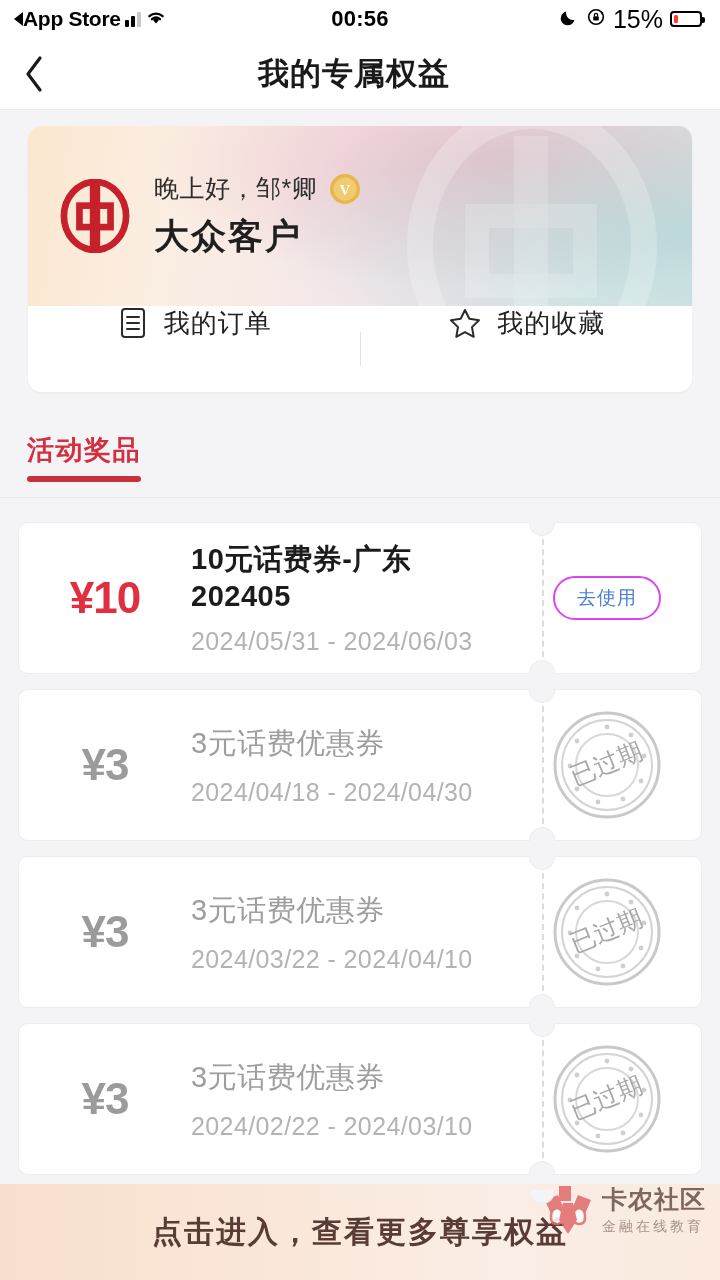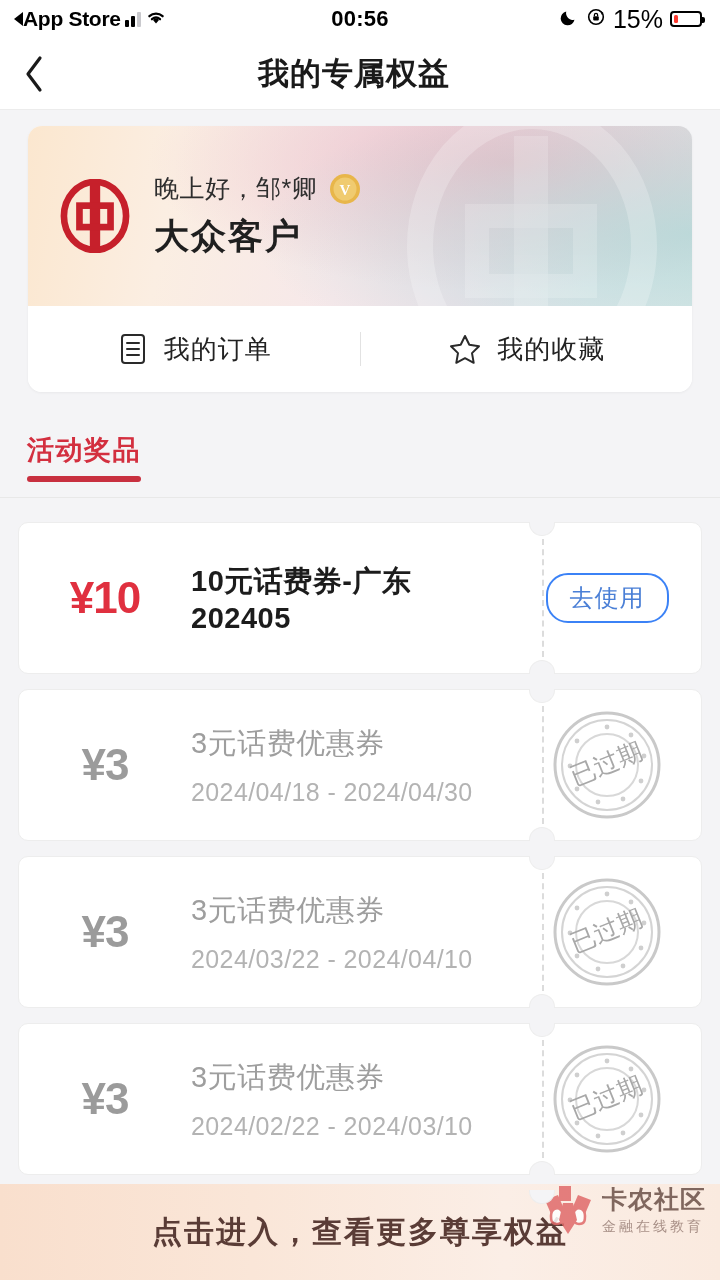--- a/index.html
+++ b/index.html
@@ -67,21 +67,21 @@
   }
   .boc-logo{ width:74px; height:74px; flex:none; z-index:2; }
   .hero-texts{ margin-left:22px; z-index:2; }
   .greet-row{ display:flex; align-items:center; gap:12px; }
   .greet{ font-size:25px; color:#2d2d2d; font-weight:400; letter-spacing:.5px;}
   .v-badge{ width:32px;height:32px; flex:none; }
   .level{ font-size:35px; font-weight:700; color:#1f1f1f; margin-top:8px; letter-spacing:2px;
           font-family:"Liberation Serif","DejaVu Serif",serif; }
 
   .profile-actions{ height:86px; display:flex; align-items:center; background:#fff; }
-  .pa-item{ flex:1; display:flex; align-items:center; justify-content:center; gap:14px; height:100%; }
+  .pa-item{ flex:1; display:flex; align-items:flex-start; justify-content:center; gap:14px; height:100%; }
   .pa-label{ font-size:26px; color:#222; letter-spacing:1px; }
   .pa-div{ width:1px; height:34px; background:#e2e2e2; }
 
   
   .tabs{ margin-top:34px; height:72px; display:flex; align-items:flex-start;
          padding-left:27px; gap:56px; border-bottom:1px solid #e8e8e8; background:#f4f4f6;}
   .tab{ position:relative; padding-top:6px; }
   .tab-label{ font-size:27px; color:#2a2a2a; letter-spacing:1.5px; display:block; }
   .tab.active .tab-label{ color:#d32f3f; font-weight:700; }
   .tab.active:after{
@@ -110,22 +110,22 @@
   }
   .c-amount.active{ color:#e0303f; }
   .c-amount.expired{ color:#9b9b9b; }
   .c-main{ flex:1; display:flex; flex-direction:column; justify-content:center; gap:14px; padding-right:20px;}
   .c-title{ font-size:29px; font-weight:700; letter-spacing:.5px; }
   .c-title.active{ color:#1c1c1c; }
   .c-title.expired{ color:#9e9e9e; font-weight:400;}
   .c-date{ font-size:25px; color:#b3b3b3; letter-spacing:.4px; }
   .c-right{ width:188px; display:flex; align-items:center; justify-content:center; }
   .use-btn{
-    border:2px solid #3b82f6; color:#4a7fd6; border-radius:22px;
-    font-size:24px; padding:7px 22px; letter-spacing:1px; background:#fff;
+    border:2px solid #d946ef; color:#4a7fd6; border-radius:22px;
+    font-size:19px; padding:7px 22px; letter-spacing:1px; background:#fff;
   }
   .stamp{ width:112px;height:112px; }
 
   
   .bottom-banner{
     position:absolute; left:0; right:0; bottom:0; height:96px;
     background:linear-gradient(90deg,#f9dfcd 0%, #fae6d8 35%, #fbeee6 70%, #faeadf 100%);
     display:flex; align-items:center; justify-content:center;
   }
   .bb-text{ font-size:30px; font-weight:700; color:#5a3c36; letter-spacing:2px; }
@@ -248,20 +248,21 @@
 
     <div class="coupons">
 
       <div class="coupon">
         <span class="notch top"></span>
         <span class="notch bot"></span>
         <span class="dash"></span>
         <div class="c-amount active">¥10</div>
         <div class="c-main">
           <div class="c-title active">10元话费券-广东202405</div>
+          <div class="c-date">2024/05/31 - 2024/06/03</div>
         </div>
         <div class="c-right">
           <div class="use-btn">去使用</div>
         </div>
       </div>
 
       <div class="coupon">
         <span class="notch top"></span>
         <span class="notch bot"></span>
         <span class="dash"></span>

